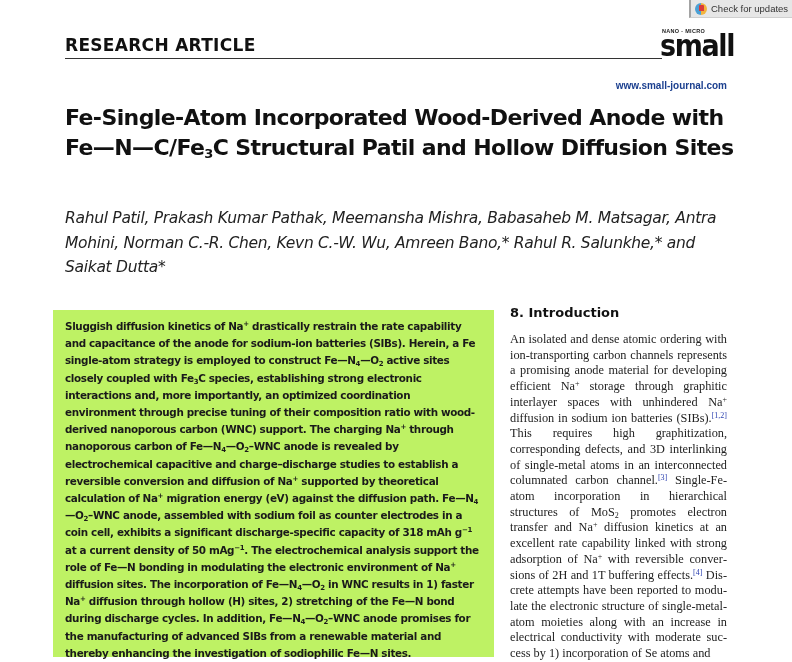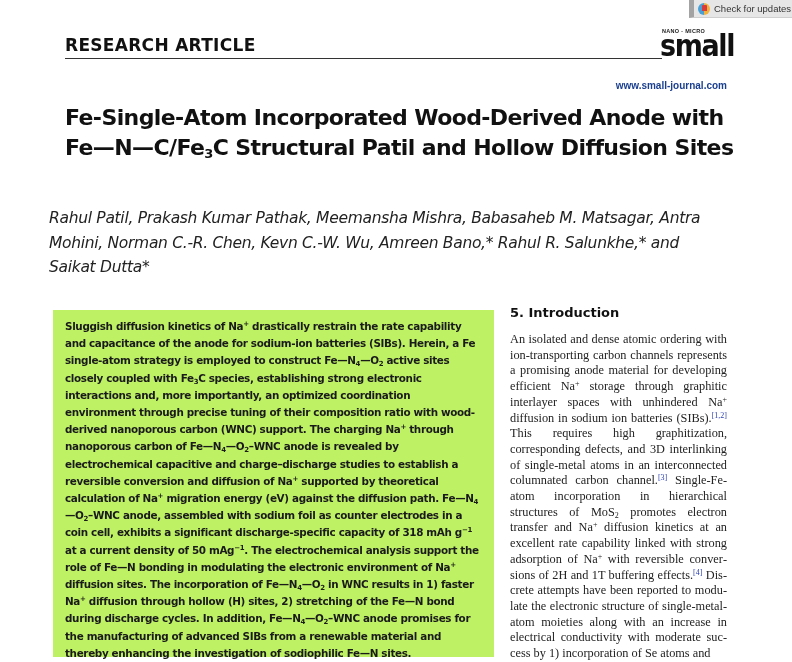--- a/index.html
+++ b/index.html
@@ -1,21 +1,21 @@
 <!DOCTYPE html>
 <html><head>
 <meta charset="utf-8">
 <style>
   * { margin: 0; padding: 0; box-sizing: border-box; }
   html, body { width: 792px; height: 662px; background: #ffffff; overflow: hidden; }
   body { position: relative; font-family: "Liberation Sans", "DejaVu Sans", sans-serif; color: #111; }
 
   .check-updates {
     position: absolute; left: 689px; top: 0; width: 103px; height: 18px;
-    background: #e6e6e6; border-left: 5px solid #a3a3a3; border-bottom: 1px solid #cfcfcf;
+    background: #e6e6e6; border-left: 2px solid #a3a3a3; border-bottom: 1px solid #cfcfcf;
     display: flex; align-items: center; font-size: 9.5px; color: #333; padding-left: 4px; gap: 4px;
     cursor: pointer;
   }
   .check-updates .cu-icon {
     width: 12px; height: 12px; border-radius: 50%;
     background: conic-gradient(#f2b33d 0 50%, #4aa0d5 50% 100%);
     position: relative; flex: 0 0 auto;
   }
   .check-updates .cu-icon::after {
     content: ""; position: absolute; left: 3.5px; top: 2px; width: 5px; height: 6px;
@@ -42,21 +42,21 @@
   }
 
   .title {
     position: absolute; left: 65px; top: 103px; width: 680px;
     font-family: "DejaVu Sans", sans-serif; font-weight: bold; font-size: 22px; line-height: 30px;
     color: #111; letter-spacing: -0.6px;
   }
   .title sub { font-size: 13px; vertical-align: -3px; line-height: 0; }
 
   .authors {
-    position: absolute; left: 49px; top: 206px; width: 680px;
+    position: absolute; left: 65px; top: 206px; width: 680px;
     font-family: "DejaVu Sans", sans-serif; font-style: italic; font-size: 15.5px; line-height: 24.5px; color: #222;
     letter-spacing: -0.3px;
   }
 
   .abstract {
     position: absolute; left: 53px; top: 310px; width: 441px; height: 347px; background: #bef264;
     padding: 8px 10px 0 12px;
   }
   .abstract p {
     font-family: "DejaVu Sans", sans-serif; font-weight: bold; font-size: 10.4px; line-height: 17.2px; color: #1a1a1a;
@@ -101,15 +101,15 @@
   <span>Fe-Single-Atom Incorporated Wood-Derived Anode with</span><br>
   <span>Fe—N—C/Fe</span><sub>3</sub><span>C Structural Patil and Hollow Diffusion Sites</span><br>
 </h1>
 
 <div class="authors">Rahul Patil, Prakash Kumar Pathak, Meemansha Mishra, Babasaheb M. Matsagar, Antra Mohini, Norman C.-R. Chen, Kevn C.-W. Wu, Amreen Bano,* Rahul R. Salunkhe,* and Saikat Dutta*</div>
 
 <div class="abstract">
   <p><span>Sluggish diffusion kinetics of Na</span><sup>+</sup><span> drastically restrain the rate capability and capacitance of the anode for sodium-ion batteries (SIBs). Herein, a Fe single-atom strategy is employed to construct Fe—N</span><sub>4</sub><span>—O</span><sub>2</sub><span> active sites closely coupled with Fe</span><sub>3</sub><span>C species, establishing strong electronic interactions and, more importantly, an optimized coordination environment through precise tuning of their composition ratio with wood-derived nanoporous carbon (WNC) support. The charging Na</span><sup>+</sup><span> through nanoporous carbon of Fe—N</span><sub>4</sub><span>—O</span><sub>2</sub><span>–WNC anode is revealed by electrochemical capacitive and charge–discharge studies to establish a reversible conversion and diffusion of Na</span><sup>+</sup><span> supported by theoretical calculation of Na</span><sup>+</sup><span> migration energy (eV) against the diffusion path. Fe—N</span><sub>4</sub><span>—O</span><sub>2</sub><span>–WNC anode, assembled with sodium foil as counter electrodes in a coin cell, exhibits a significant discharge-specific capacity of 318 mAh g</span><sup>−1</sup><span> at a current density of 50 mAg</span><sup>−1</sup><span>. The electrochemical analysis support the role of Fe—N bonding in modulating the electronic environment of Na</span><sup>+</sup><span> diffusion sites. The incorporation of Fe—N</span><sub>4</sub><span>—O</span><sub>2</sub><span> in WNC results in 1) faster Na</span><sup>+</sup><span> diffusion through hollow (H) sites, 2) stretching of the Fe—N bond during discharge cycles. In addition, Fe—N</span><sub>4</sub><span>—O</span><sub>2</sub><span>–WNC anode promises for the manufacturing of advanced SIBs from a renewable material and thereby enhancing the investigation of sodiophilic Fe—N sites.</span></p>
 </div>
 
-<h2 class="section-heading">5. Introduction</h2>
+<h2 class="section-heading">8. Introduction</h2>
 
 <p class="intro"><span>An isolated and dense atomic ordering with ion-transporting carbon channels rep­resents a promising anode material for developing efficient Na</span><sup>+</sup><span> storage through graphitic interlayer spaces with unhindered Na</span><sup>+</sup><span> diffusion in sodium ion batteries (SIBs).</span><sup class="ref">[1,2]</sup><span> This requires high graphitiza­tion, corresponding defects, and 3D inter­linking of single-metal atoms in an inter­connected columnated carbon channel.</span><sup class="ref">[3]</sup><span> Single-Fe-atom incorporation in hierarchi­cal structures of MoS</span><sub>2</sub><span> promotes electron transfer and Na</span><sup>+</sup><span> diffusion kinetics at an excellent rate capability linked with strong adsorption of Na</span><sup>+</sup><span> with reversible conver­sions of 2H and 1T buffering effects.</span><sup class="ref">[4]</sup><span> Dis­crete attempts have been reported to modu­late the electronic structure of single-metal-atom moieties along with an increase in electrical conductivity with moderate suc­cess by 1) incorporation of Se atoms and</span></p>
 
 </body></html>

